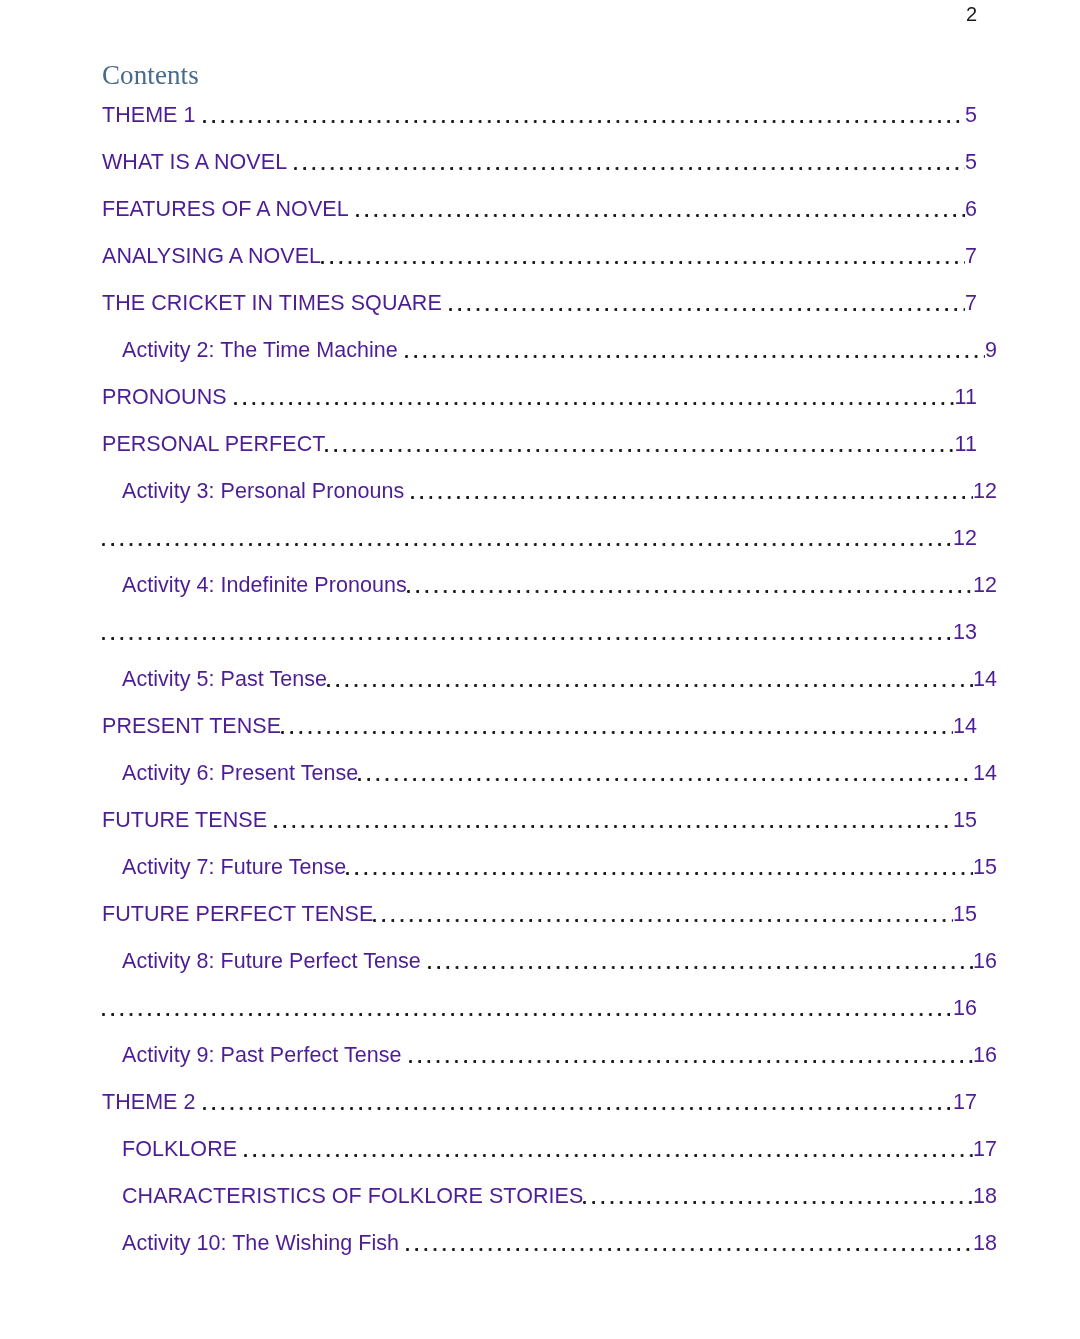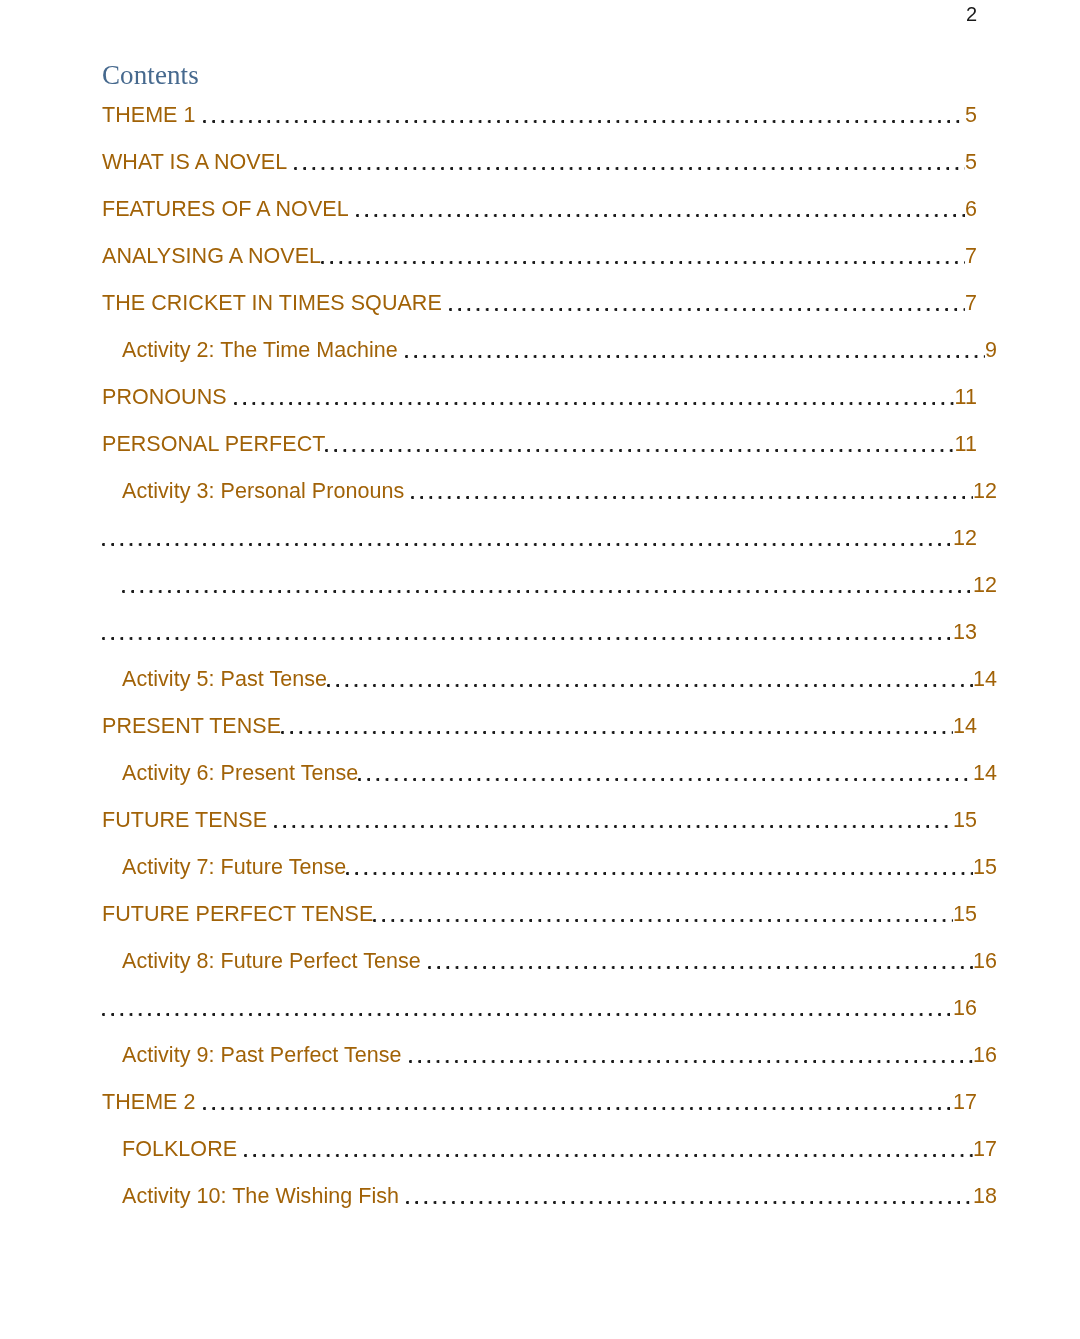--- a/index.html
+++ b/index.html
@@ -58,21 +58,21 @@
     top: 92px;
     width: 875px;
   }
 
   .toc-entry {
     display: flex;
     align-items: flex-end;
     width: 100%;
     height: 47px;
     font-size: 21.5px;
-    color: #a16207;
+    color: #4c1d95;
     line-height: 47px;
     white-space: nowrap;
     overflow: hidden;
   }
 
   .toc-entry.level-2 {
     padding-left: 20px;
   }
 
   .toc-entry .entry-title {
@@ -166,20 +166,21 @@
       <div class="toc-entry level-2 gap">
         <span class="entry-title">Activity 3: Personal Pronouns</span>
         <span class="leader"></span>
         <span class="entry-page">12</span>
       </div>
       <div class="toc-entry level-1 gap">
         <span class="leader"></span>
         <span class="entry-page">12</span>
       </div>
       <div class="toc-entry level-2">
+        <span class="entry-title">Activity 4: Indefinite Pronouns</span>
         <span class="leader"></span>
         <span class="entry-page">12</span>
       </div>
       <div class="toc-entry level-1 gap">
         <span class="leader"></span>
         <span class="entry-page">13</span>
       </div>
       <div class="toc-entry level-2">
         <span class="entry-title">Activity 5: Past Tense</span>
         <span class="leader"></span>
@@ -227,20 +228,25 @@
       <div class="toc-entry level-1 gap">
         <span class="entry-title">THEME 2</span>
         <span class="leader"></span>
         <span class="entry-page">17</span>
       </div>
       <div class="toc-entry level-2 gap">
         <span class="entry-title">FOLKLORE</span>
         <span class="leader"></span>
         <span class="entry-page">17</span>
       </div>
+      <div class="toc-entry level-2">
+        <span class="entry-title">CHARACTERISTICS OF FOLKLORE STORIES</span>
+        <span class="leader"></span>
+        <span class="entry-page">18</span>
+      </div>
       <div class="toc-entry level-2 gap">
         <span class="entry-title">Activity 10: The Wishing Fish</span>
         <span class="leader"></span>
         <span class="entry-page">18</span>
       </div>
     </div>
 
 </div>
 
 </body></html>

